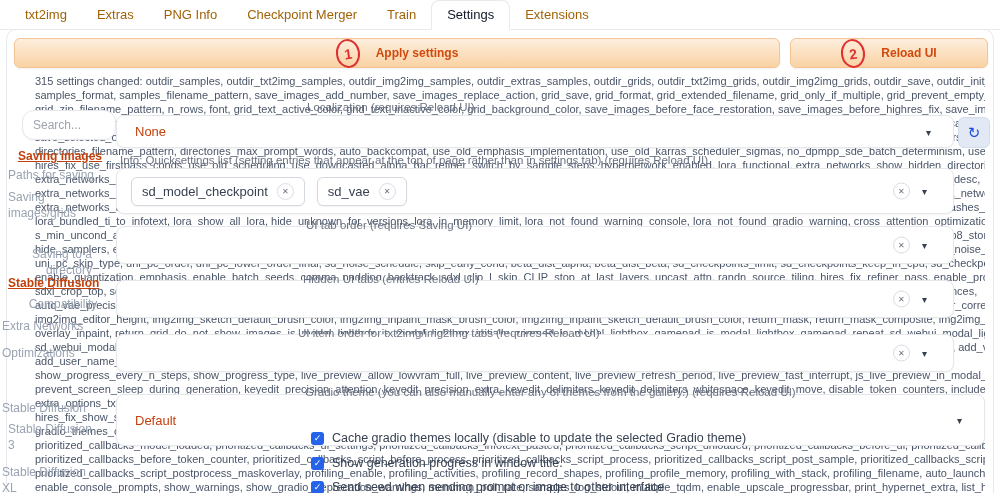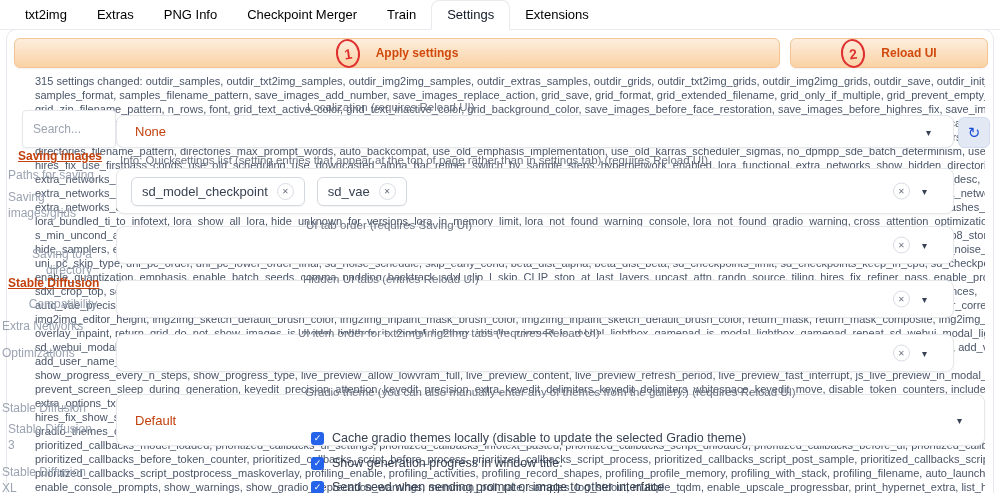--- a/index.html
+++ b/index.html
@@ -1,40 +1,40 @@
 <!DOCTYPE html>
 <html><head>
 <meta charset="utf-8">
 <style>
   html,body{margin:0;padding:0;background:#fff;font-family:"Liberation Sans","DejaVu Sans",sans-serif;}
   .screen{position:relative;width:1000px;height:493px;overflow:hidden;background:#fff;}
   
   .tabbar{position:absolute;left:0;top:0;width:1000px;height:30px;border-bottom:1px solid #e8eaee;display:flex;align-items:flex-end;padding-left:10px;box-sizing:border-box;z-index:6;background:#fff;}
-  .tab{padding:6px 15px 7px;font-size:13px;color:#000000;cursor:pointer;white-space:nowrap;}
+  .tab{padding:6px 15px 7px;font-size:13px;color:#a16207;cursor:pointer;white-space:nowrap;}
   .tab.active{background:#fff;border:1px solid #e8eaee;border-bottom:1px solid #fff;border-radius:8px 8px 0 0;color:#111827;font-weight:500;margin-bottom:-1px;}
   
   .panel{position:absolute;left:6px;top:29px;width:986px;height:478px;border:1px solid #e7e9ee;border-radius:10px;z-index:0;}
   
   .btn{position:absolute;display:flex;align-items:center;justify-content:center;gap:16px;height:28px;border:1px solid #f3c495;border-radius:6px;background:linear-gradient(180deg,#fdeedd 0%,#fad2a4 100%);box-shadow:0 1px 2px rgba(0,0,0,.06);font-size:12px;font-weight:700;color:#d1490c;cursor:pointer;z-index:5;}
   .ann{width:20px;height:25px;border:2.5px solid #e03131;border-radius:50%;display:flex;align-items:center;justify-content:center;color:#e03131;font-size:14px;font-weight:700;transform:rotate(-8deg);background:transparent;}
   
   .msgline{position:absolute;left:35px;width:950px;white-space:nowrap;overflow:hidden;font-size:11px;color:#4a5568;z-index:1;}
   
   .side{position:absolute;font-size:12px;line-height:16px;color:#9aa3b1;z-index:2;}
   .side.em{color:#c2410c;font-weight:600;text-decoration:underline;}
   
   .flabel{position:absolute;font-size:11.5px;color:#6b7280;z-index:4;white-space:nowrap;}
   
   .box{position:absolute;background:#fff;border:1px solid #e5e7eb;border-radius:8px;box-shadow:0 1px 2px rgba(0,0,0,.05);z-index:3;display:flex;align-items:center;box-sizing:border-box;}
   .boxval{font-size:13px;color:#c2410c;padding-left:18px;}
   .caret{position:absolute;right:22px;top:50%;transform:translateY(-50%);font-size:10px;color:#374151;}
   .rightctl{position:absolute;right:26px;top:50%;transform:translateY(-50%);display:flex;align-items:center;gap:12px;}
   .xcirc{width:15px;height:15px;border:1px solid #d8dce3;border-radius:50%;display:flex;align-items:center;justify-content:center;font-size:8px;color:#6b7280;background:#fff;cursor:pointer;}
   .pill{display:flex;align-items:center;gap:9px;background:#fff;border:1px solid #d4d8df;border-radius:6px;box-shadow:0 1px 1px rgba(0,0,0,.04);padding:5px 10px;font-size:13px;color:#374151;margin-right:12px;}
-  .searchbox{position:absolute;left:22px;top:110px;width:94px;height:38px;border:1px solid #e5e7eb;border-radius:4px;box-shadow:0 1px 2px rgba(0,0,0,.05);box-sizing:border-box;padding:0 10px;font-size:12px;color:#374151;background:#fff;z-index:3;font-family:inherit;}
+  .searchbox{position:absolute;left:22px;top:110px;width:94px;height:30px;border:1px solid #e5e7eb;border-radius:12px;box-shadow:0 1px 2px rgba(0,0,0,.05);box-sizing:border-box;padding:0 10px;font-size:12px;color:#374151;background:#fff;z-index:3;font-family:inherit;}
   .searchbox::placeholder{color:#9ca3af;}
   .refreshbtn{position:absolute;left:958px;top:117px;width:30px;height:29px;background:#e3e9f4;border:1px solid #d3dced;border-radius:6px;display:flex;align-items:center;justify-content:center;color:#1d4ed8;font-size:15px;cursor:pointer;z-index:3;}
   
   .cbrow{position:absolute;display:flex;align-items:center;gap:8px;z-index:4;}
   .cb{width:13px;height:13px;background:#2563eb;border-radius:3px;display:flex;align-items:center;justify-content:center;color:#fff;font-size:9px;font-weight:700;cursor:pointer;flex:0 0 auto;}
   .cblabel{font-size:12.5px;color:#374151;white-space:nowrap;}
 </style>
 </head>
 <body>
 

